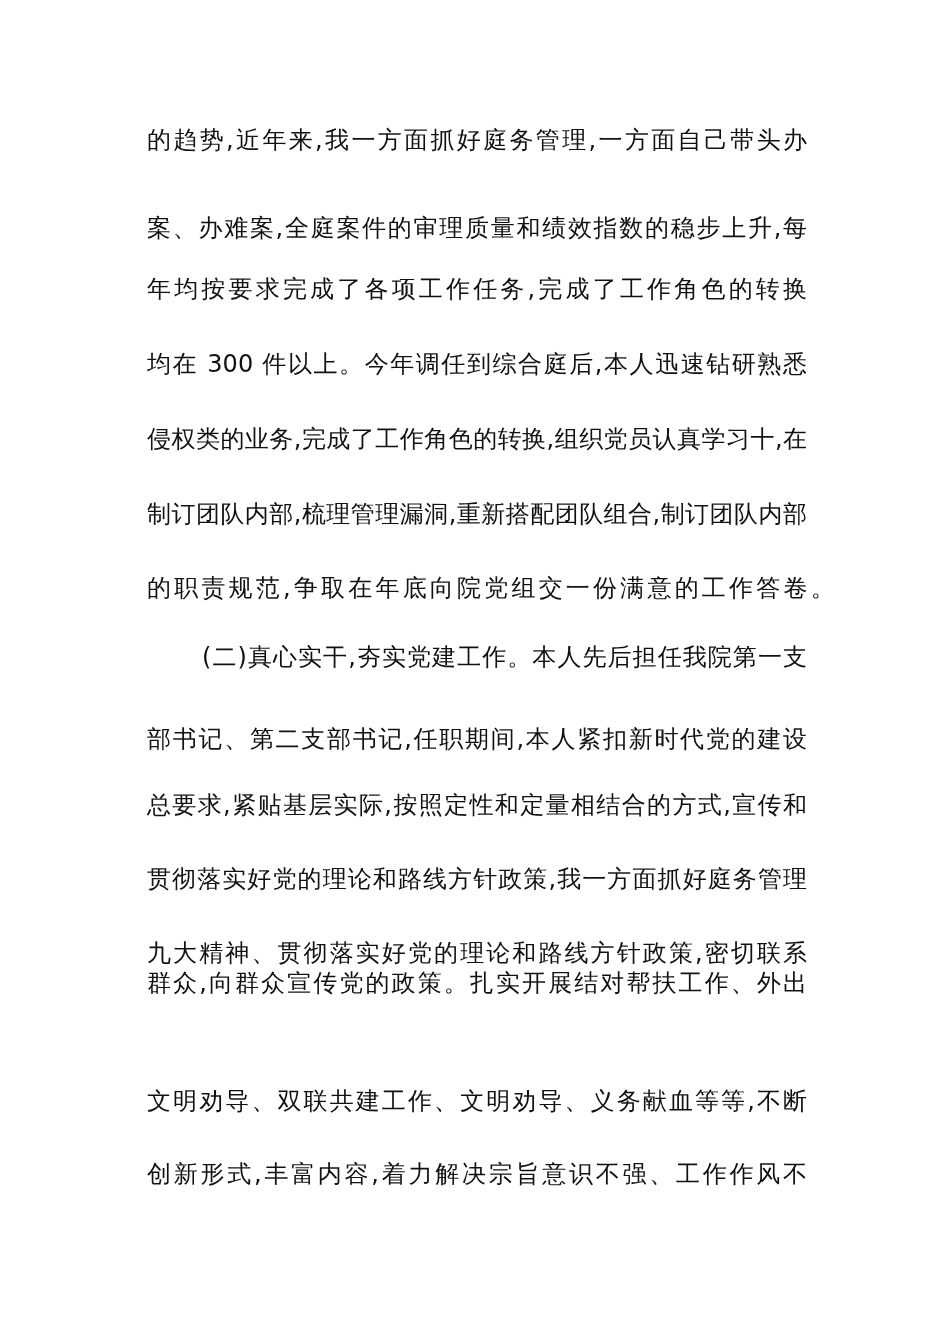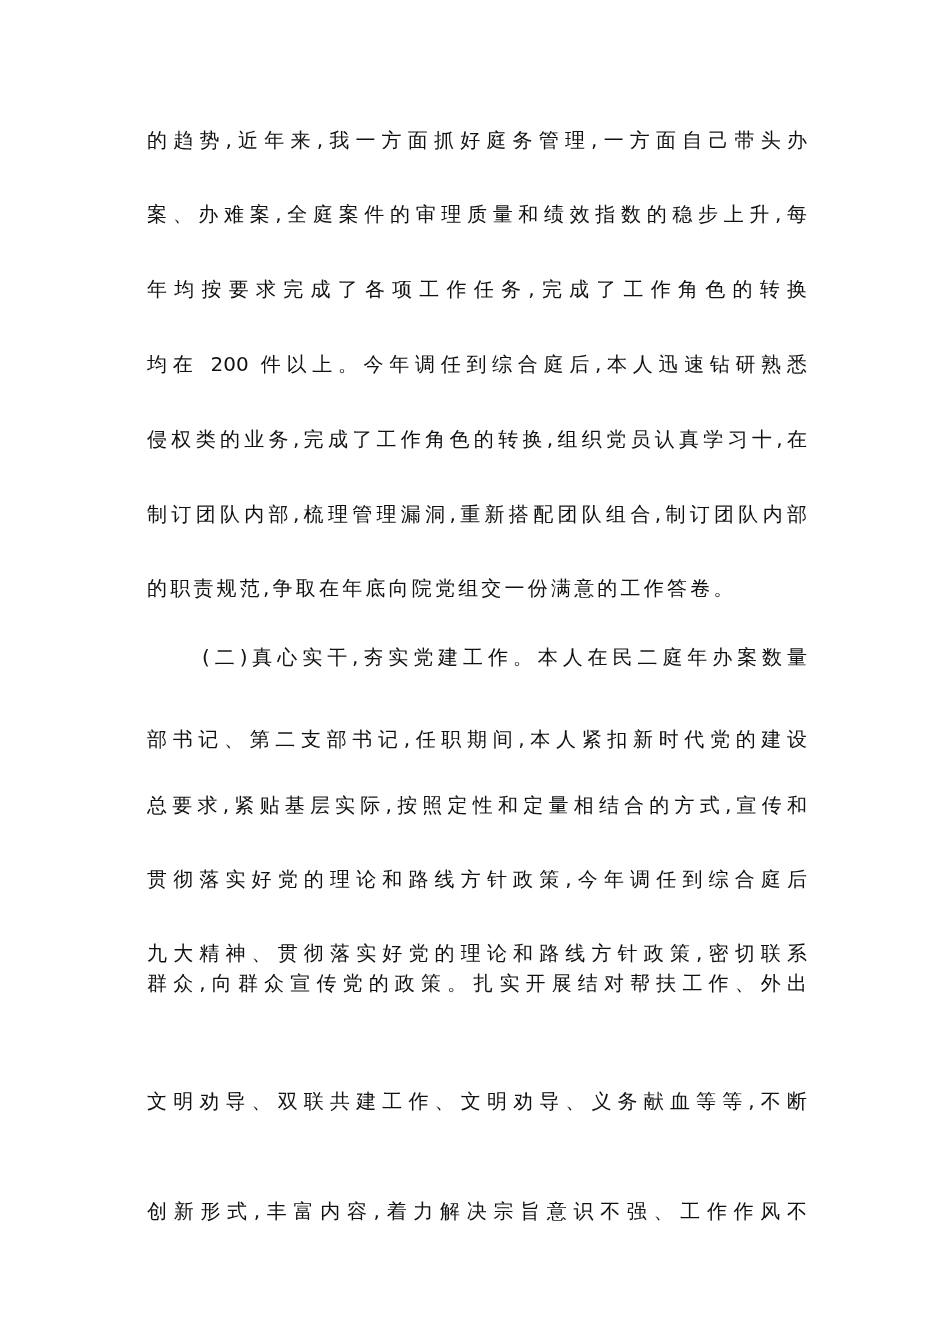--- a/index.html
+++ b/index.html
@@ -21,21 +21,21 @@
       top: 0;
       width: 950px;
       height: 1344px;
       background: #ffffff;
     }
     .line {
       position: absolute;
       left: 147px;
       width: 660px;
       height: 30px;
-      font-size: 20px;
+      font-size: 24px;
       line-height: 30px;
       white-space: nowrap;
       text-align: justify;
       text-align-last: justify;
       letter-spacing: 0px;
     }
     .line.last {
       text-align-last: left;
       letter-spacing: 3.2px;
     }
@@ -43,30 +43,30 @@
       left: 202px;
       width: 605px;
     }
   </style>
 </head>
 <body>
 
 <div class="page">
   <div>
     <div class="line" style="top:125px">的趋势,近年来,我一方面抓好庭务管理,一方面自己带头办</div>
-    <div class="line" style="top:199px">案、办难案,全庭案件的审理质量和绩效指数的稳步上升,每</div>
+    <div class="line" style="top:213px">案、办难案,全庭案件的审理质量和绩效指数的稳步上升,每</div>
     <div class="line" style="top:274px">年均按要求完成了各项工作任务,完成了工作角色的转换</div>
-    <div class="line" style="top:349px">均在 200 件以上。今年调任到综合庭后,本人迅速钻研熟悉</div>
+    <div class="line" style="top:349px">均在 300 件以上。今年调任到综合庭后,本人迅速钻研熟悉</div>
     <div class="line" style="top:424px">侵权类的业务,完成了工作角色的转换,组织党员认真学习十,在</div>
     <div class="line" style="top:499px">制订团队内部,梳理管理漏洞,重新搭配团队组合,制订团队内部</div>
     <div class="line last" style="top:573px">的职责规范,争取在年底向院党组交一份满意的工作答卷。</div>
   </div>
   <div>
-    <div class="line indent" style="top:642px">(二)真心实干,夯实党建工作。本人在民二庭年办案数量</div>
+    <div class="line indent" style="top:642px">(二)真心实干,夯实党建工作。本人先后担任我院第一支</div>
     <div class="line" style="top:724px">部书记、第二支部书记,任职期间,本人紧扣新时代党的建设</div>
     <div class="line" style="top:790px">总要求,紧贴基层实际,按照定性和定量相结合的方式,宣传和</div>
-    <div class="line" style="top:864px">贯彻落实好党的理论和路线方针政策,今年调任到综合庭后</div>
+    <div class="line" style="top:864px">贯彻落实好党的理论和路线方针政策,我一方面抓好庭务管理</div>
     <div class="line" style="top:938px">九大精神、贯彻落实好党的理论和路线方针政策,密切联系</div>
     <div class="line" style="top:968px">群众,向群众宣传党的政策。扎实开展结对帮扶工作、外出</div>
     <div class="line" style="top:1086px">文明劝导、双联共建工作、文明劝导、义务献血等等,不断</div>
-    <div class="line" style="top:1196px">创新形式,丰富内容,着力解决宗旨意识不强、工作作风不</div>
+    <div class="line" style="top:1159px">创新形式,丰富内容,着力解决宗旨意识不强、工作作风不</div>
   </div>
 </div>
 
 </body></html>

